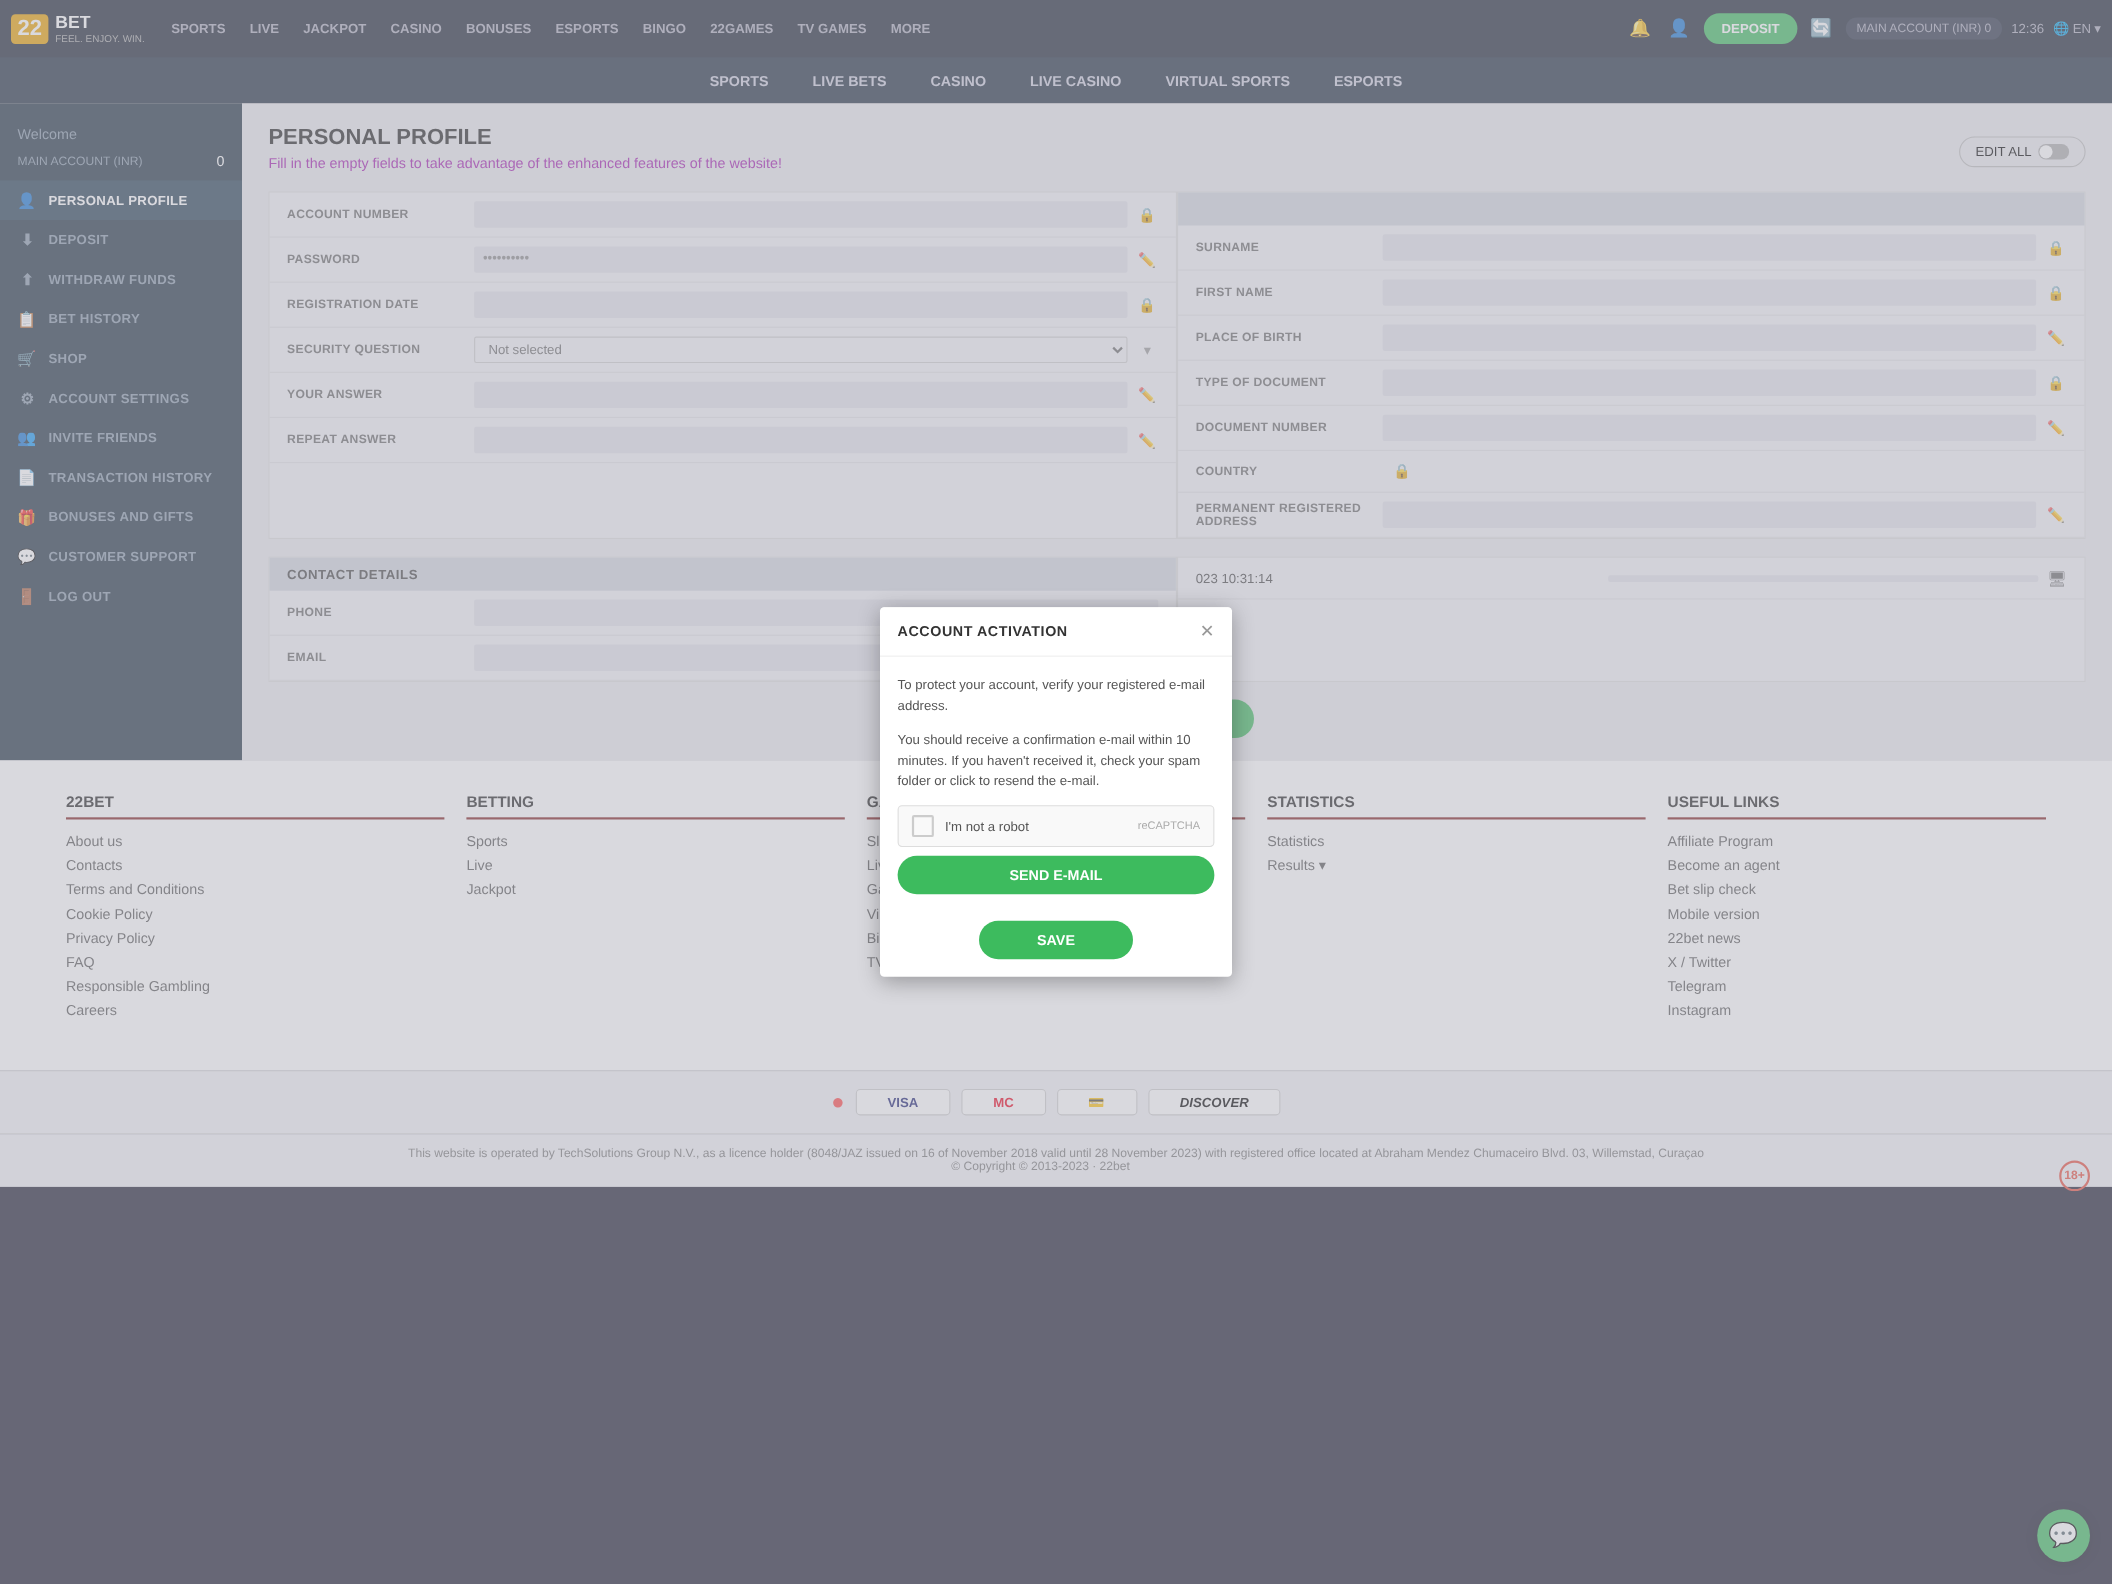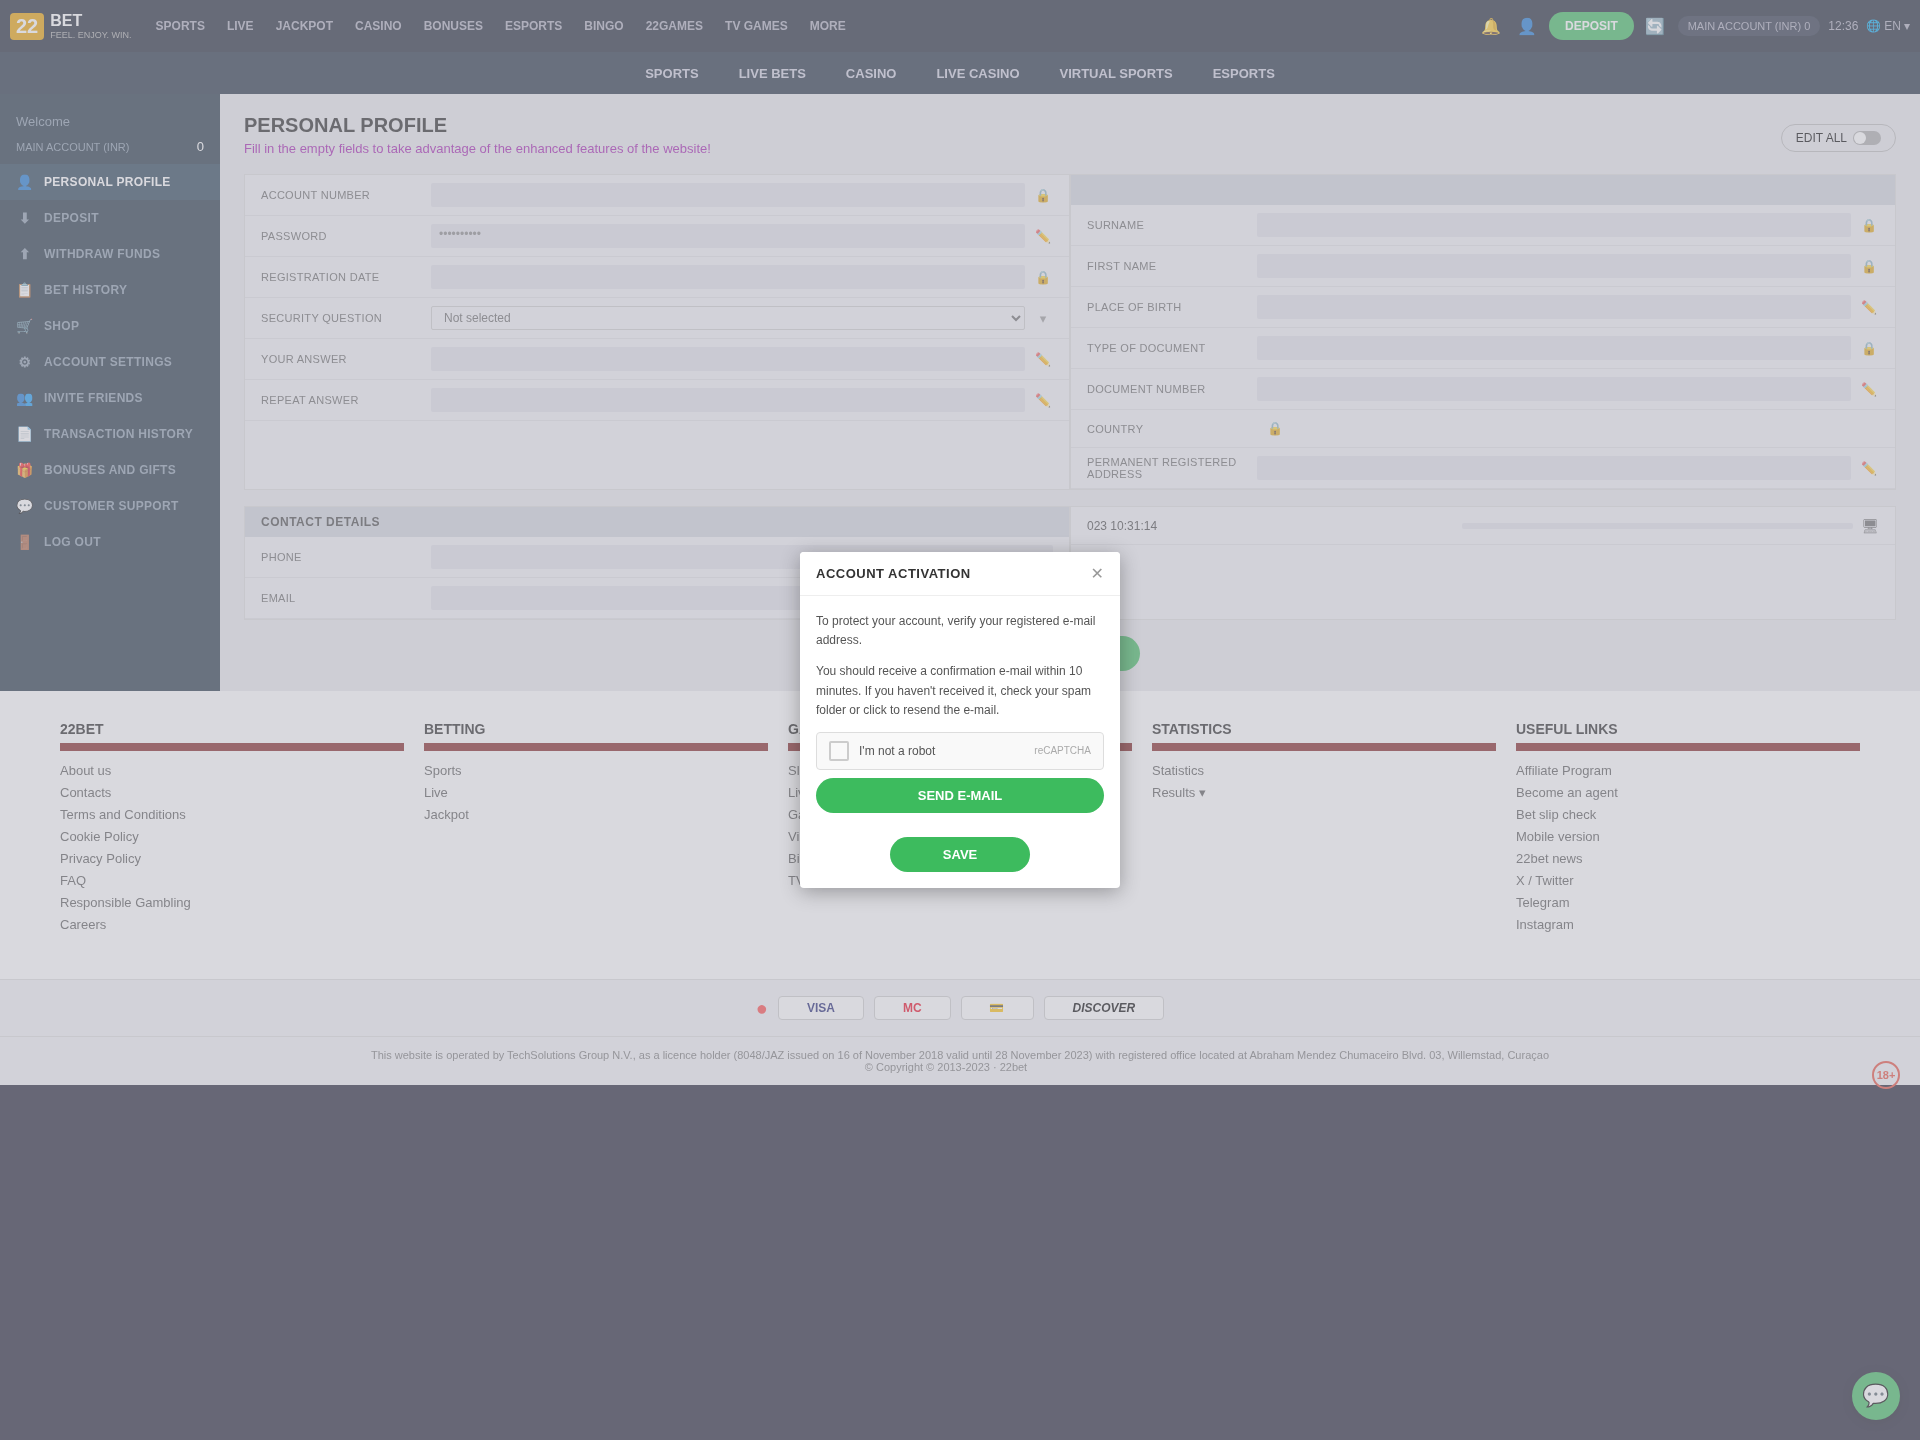--- a/index.html
+++ b/index.html
@@ -224,21 +224,21 @@
       padding: 8px 16px;
       border-bottom: 1px solid #e0e0e4;
       min-height: 38px;
     }
     .field-label {
       font-size: 11px;
       color: #666;
       text-transform: uppercase;
       width: 170px;
       flex-shrink: 0;
-      font-weight: 400;
+      font-weight: 700;
       letter-spacing: 0.3px;
     }
     .field-value {
       flex: 1;
       font-size: 12px;
       color: #888;
       background: #e0e0e8;
       padding: 3px 8px;
       border-radius: 2px;
       min-height: 24px;
@@ -370,21 +370,21 @@
       gap: 20px;
       margin-bottom: 20px;
     }
     .footer-col-title {
       font-size: 14px;
       font-weight: 700;
       color: #222;
       text-transform: uppercase;
       margin-bottom: 12px;
       padding-bottom: 6px;
-      border-bottom: 8px solid #7f1d1d;
+      border-bottom: 2px solid #7f1d1d;
     }
     .footer-link {
       display: block;
       color: #555;
       font-size: 13px;
       margin-bottom: 7px;
       cursor: pointer;
       text-decoration: none;
     }
     .footer-payments {

